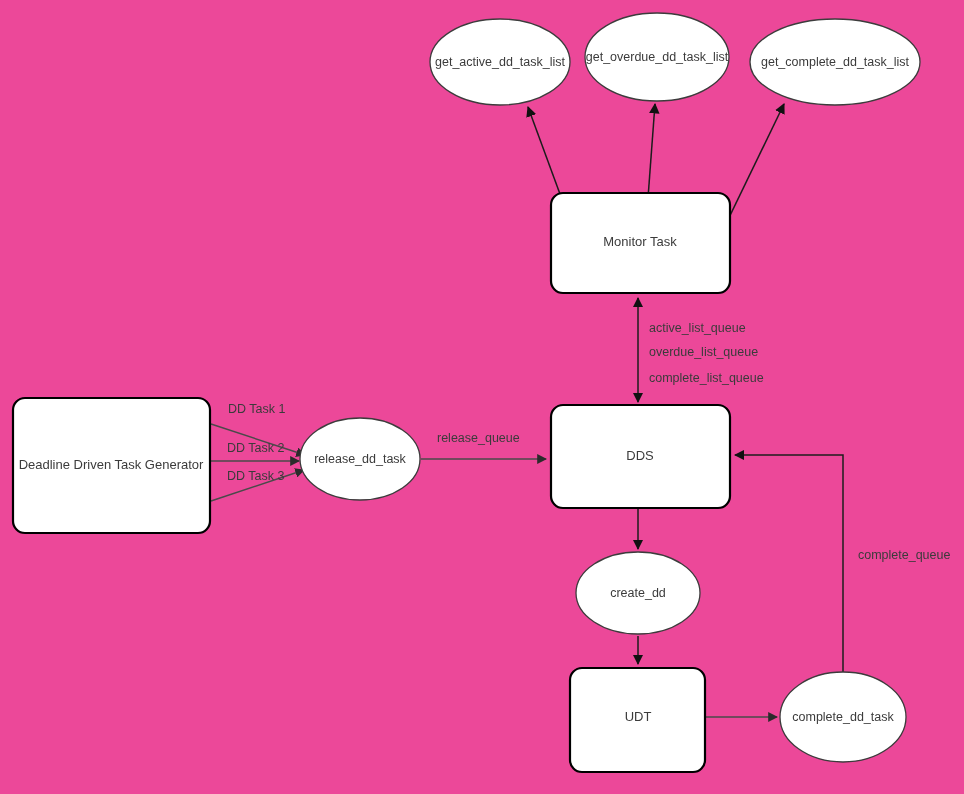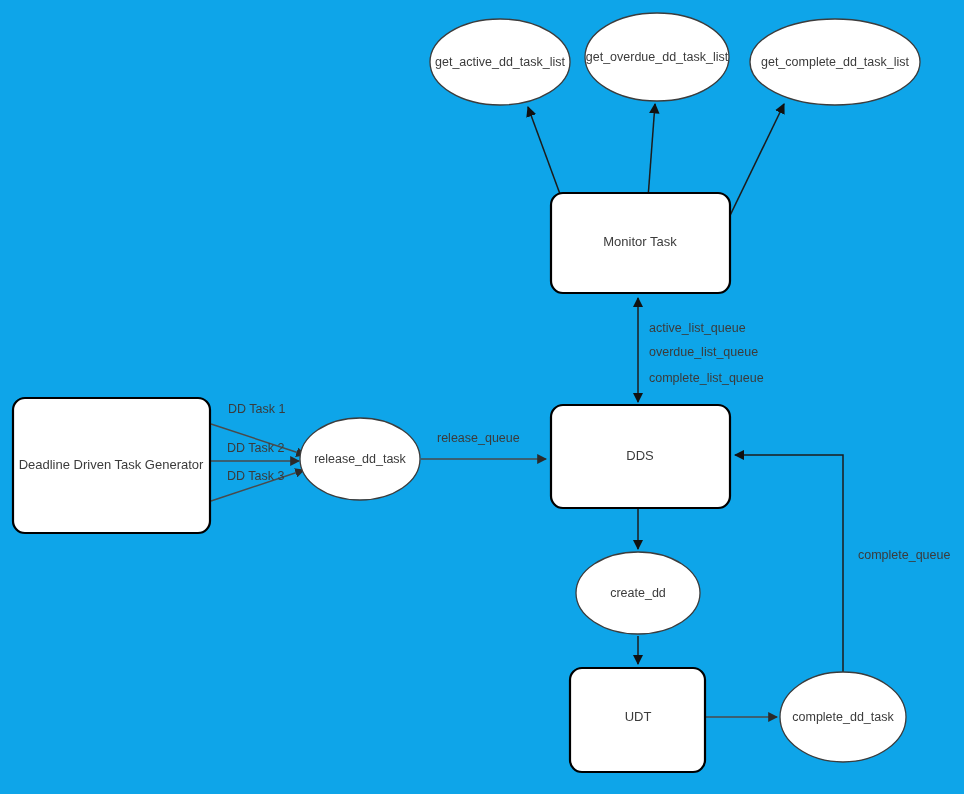--- a/index.html
+++ b/index.html
@@ -7,21 +7,21 @@
     padding: 0;
     background: #ffffff;
   }
   body {
     font-family: "Liberation Sans", sans-serif;
   }
   #canvas {
     position: relative;
     width: 964px;
     height: 794px;
-    background: #0ea5e9;
+    background: #ec4899;
     overflow: hidden;
   }
   svg.diagram {
     position: absolute;
     left: 0;
     top: 0;
     width: 964px;
     height: 794px;
   }
   .node-shape {

